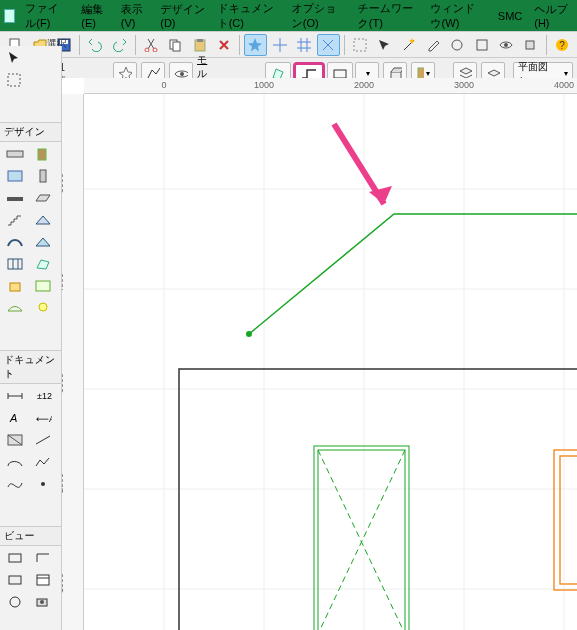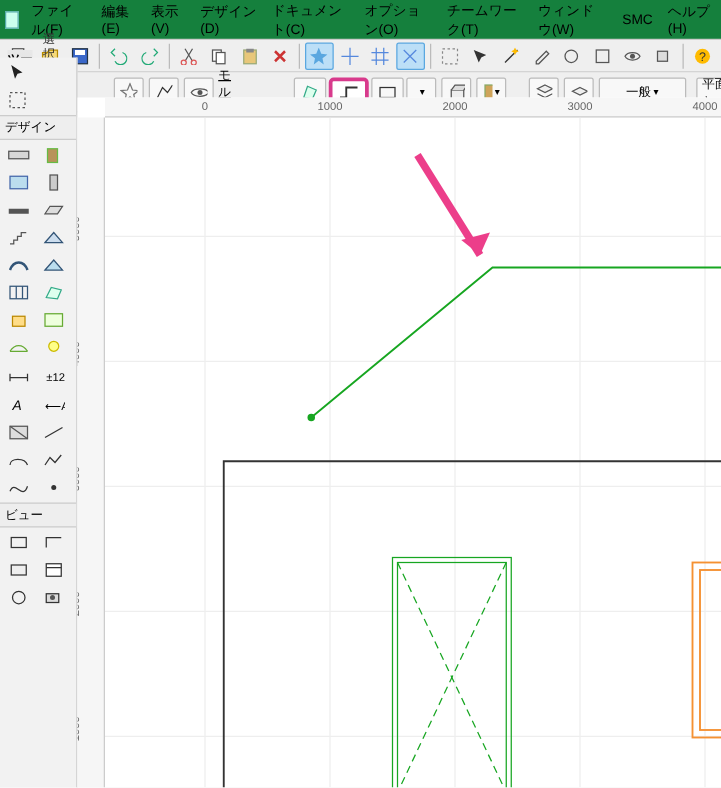--- a/index.html
+++ b/index.html
@@ -103,20 +103,21 @@
     display: flex; align-items: center; justify-content: center;
     border: 1px solid transparent;
     cursor: default;
   }
   .subtitle {
     font-size: 10px; color: #000;
     padding: 2px 4px;
     border-top: 1px solid #ccc;
     border-bottom: 1px solid #ccc;
     background: #eee;
+    margin-top: 30px;
   }
   .wide { width: 100%; justify-content: flex-start; padding-left: 4px; }
 
   
   .canvas-wrap {
     position: absolute;
     left: 62px; top: 78px;
     right: 0; bottom: 0;
     background: #fff;
   }
@@ -360,23 +361,20 @@
     <svg width="16" height="16">
         <path d="M8 2l6 3-6 3-6-3z" fill="#eee" stroke="#555"></path>
         <path d="M2 9l6 3 6-3" fill="none" stroke="#555"></path>
       </svg>
   </div>
   <div class="opt-btn">
     <svg width="16" height="16">
         <path d="M8 4l6 3-6 3-6-3z" fill="#eee" stroke="#555"></path>
       </svg>
   </div>
-  <div class="opt-btn opt-dd" style="min-width:70px">
-    <span>一般</span>
-  </div>
 
   <div style="flex:1"></div>
 
   <div class="opt-btn opt-dd" style="min-width:60px">
     <span>平面図と…</span>
   </div>
 </div>
 
 <div class="toolbox">
   <div class="tool-row">
@@ -472,20 +470,21 @@
           <path d="M2 10h14" stroke="#6a3"></path>
         </svg>
       </div>
     <div class="tool">
         <svg width="18" height="14">
           <circle cx="9" cy="6" r="4" fill="#ff8" stroke="#cb0"></circle>
         </svg>
       </div>
   </div>
 
+  <div class="subtitle">ドキュメント</div>
   <div class="tool-row">
     <div class="tool">
         <svg width="18" height="14">
           <line x1="2" y1="7" x2="16" y2="7" stroke="#333"></line>
           <line x1="2" y1="4" x2="2" y2="10" stroke="#333"></line>
           <line x1="16" y1="4" x2="16" y2="10" stroke="#333"></line>
         </svg>
       </div>
     <div class="tool">
         <svg width="18" height="14">

